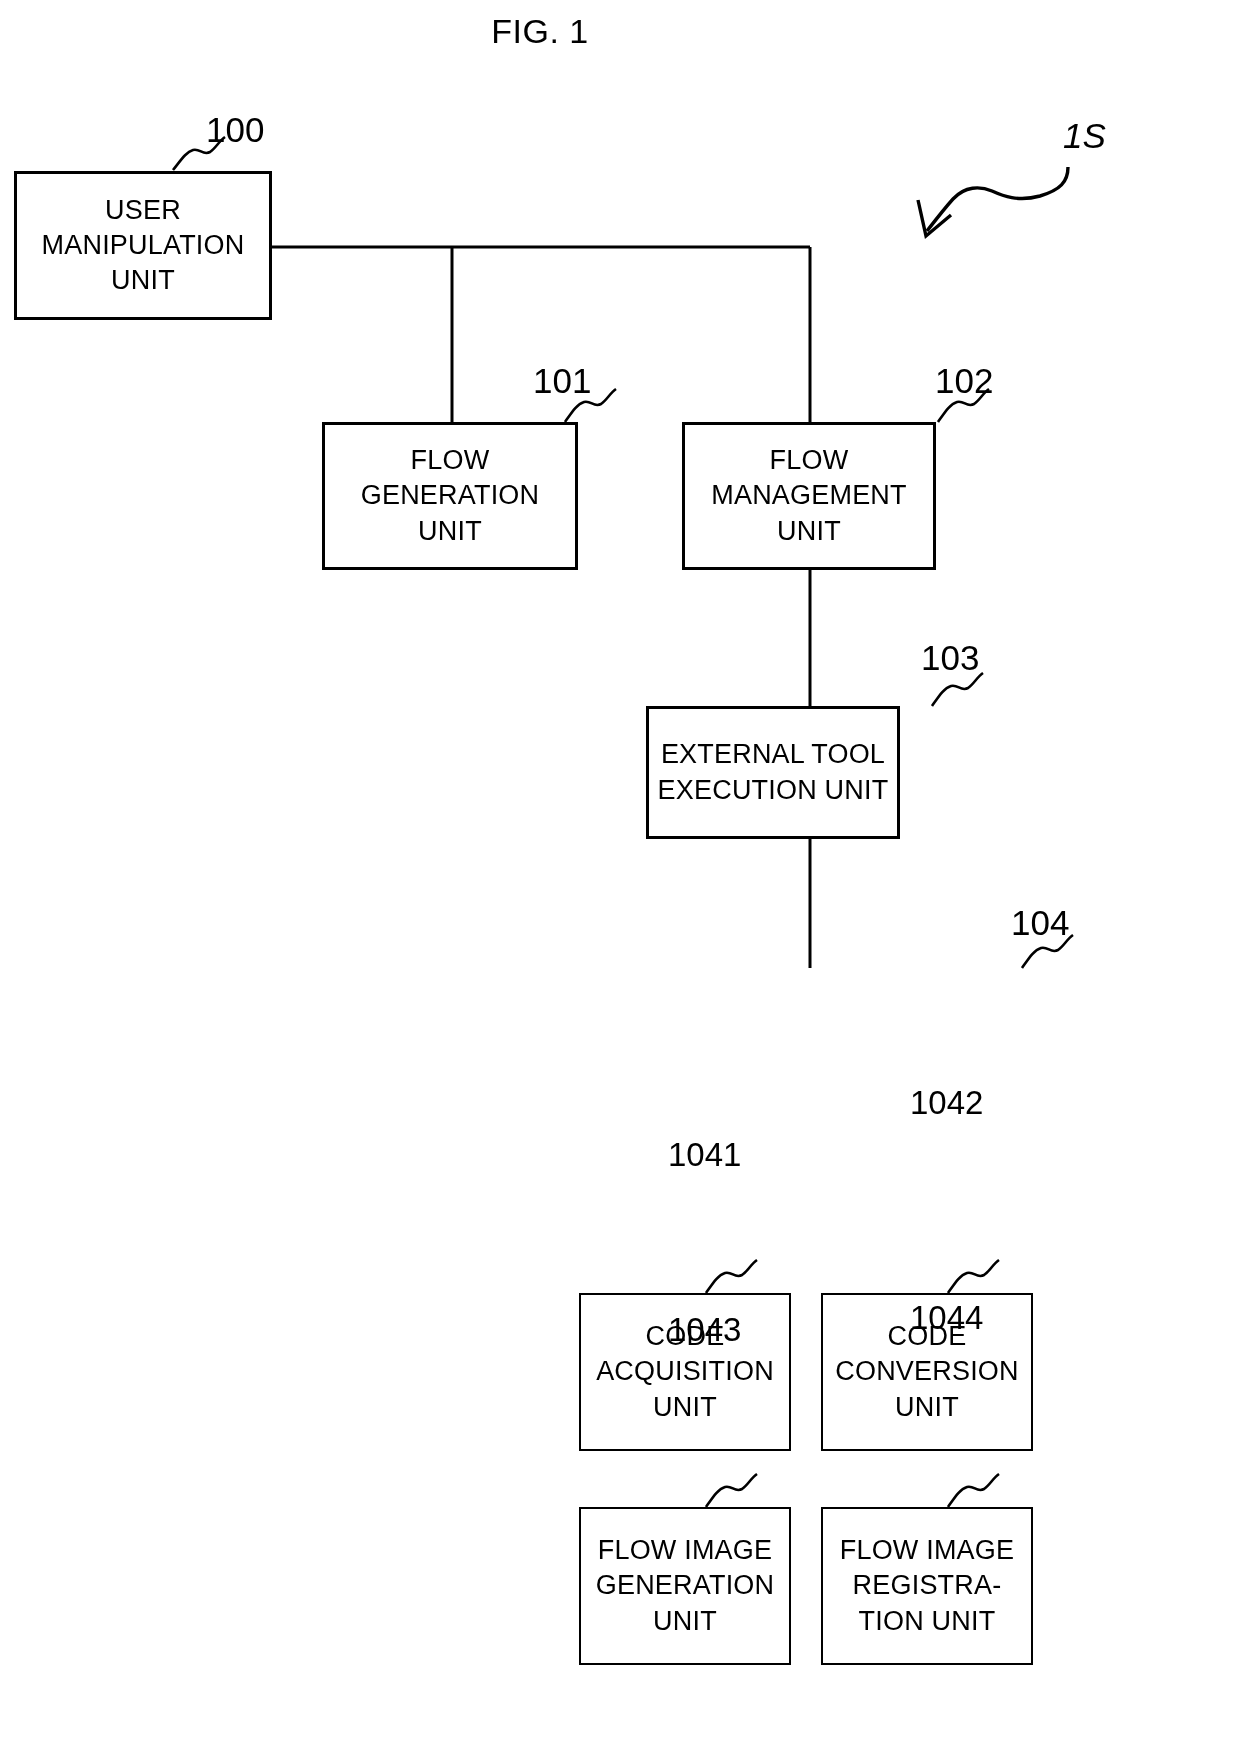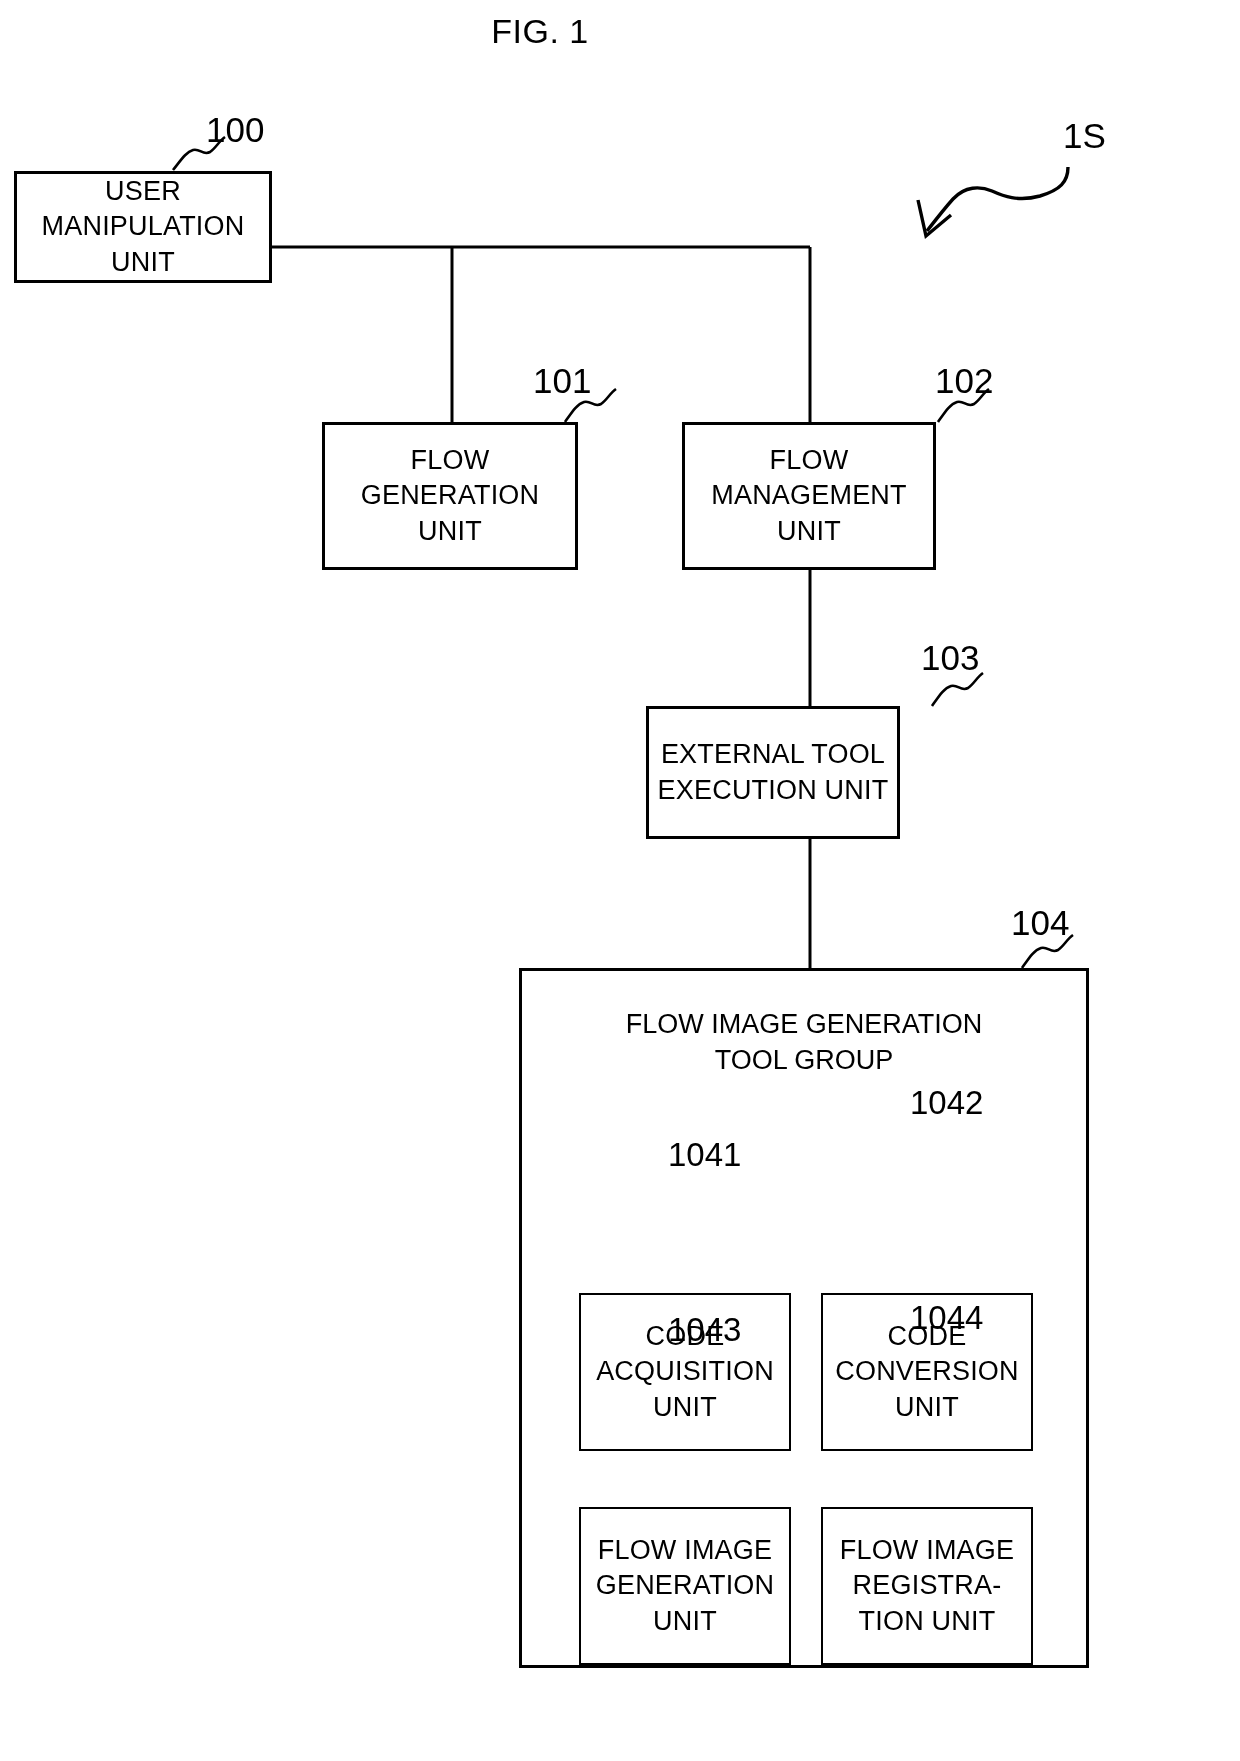--- a/index.html
+++ b/index.html
@@ -136,39 +136,39 @@
     <path class="leader" d="M706,1507 C713,1497 718,1489 725,1487 C732,1485 735,1493 742,1489 C748,1485 751,1478 757,1474"></path>
 
     <path class="leader" d="M948,1507 C955,1497 960,1489 967,1487 C974,1485 977,1493 984,1489 C990,1485 993,1478 999,1474"></path>
 
     <path class="arrowline" d="M1068,167 C1068,182 1060,190 1040,196 C1018,202 1003,196 992,191 C980,186 965,186 953,199 C944,209 934,222 927,231"></path>
     <polyline class="arrowline" points="918,200 926,236 951,215"></polyline>
   </svg>
 
   <div class="ref" style="left:200px; top:112px;margin-left:6px;">100</div>
 
-  <div class="ref" style="left:1063px; top:118px;">1S</div>
+  <div class="ref" style="left:1063px; top:118px;font-style:italic;">1S</div>
 
   <div class="ref" style="left:533px; top:363px;">101</div>
 
   <div class="ref" style="left:907px; top:363px;margin-left:28px;">102</div>
 
   <div class="ref" style="left:921px; top:640px;">103</div>
 
   <div class="ref" style="left:1011px; top:905px;">104</div>
 
   <div class="ref small" style="left:668px; top:1138px;text-align:center;">1041</div>
 
   <div class="ref small" style="left:910px; top:1086px;">1042</div>
 
   <div class="ref small" style="left:668px; top:1301px;margin-top:12px;">1043</div>
 
   <div class="ref small" style="left:910px; top:1301px;">1044</div>
 
-  <div class="box" style="left:14px; top:171px; width:258px; height:112px;">
+  <div class="box" style="left:14px; top:171px; width:258px; height:149px;">
     <div class="label">USER
 MANIPULATION
 UNIT</div>
   </div>
 
   <div class="box" style="left:322px; top:422px; width:256px; height:148px;">
     <div class="label">FLOW
 GENERATION
 UNIT</div>
   </div>
@@ -177,24 +177,20 @@
     <div class="label">FLOW
 MANAGEMENT
 UNIT</div>
   </div>
 
   <div class="box" style="left:646px; top:706px; width:254px; height:133px;">
     <div class="label">EXTERNAL TOOL
 EXECUTION UNIT</div>
   </div>
 
-  <div class="box group-container" style="left:519px; top:968px; width:570px; height:700px;">
-    <div class="group-title">FLOW IMAGE GENERATION
-TOOL GROUP</div>
-  </div>
 
   <div class="box thin" style="left:579px; top:1293px; width:212px; height:158px;">
     <div class="label">CODE
 ACQUISITION
 UNIT</div>
   </div>
 
   <div class="box thin" style="left:821px; top:1293px; width:212px; height:158px;">
     <div class="label">CODE
 CONVERSION

